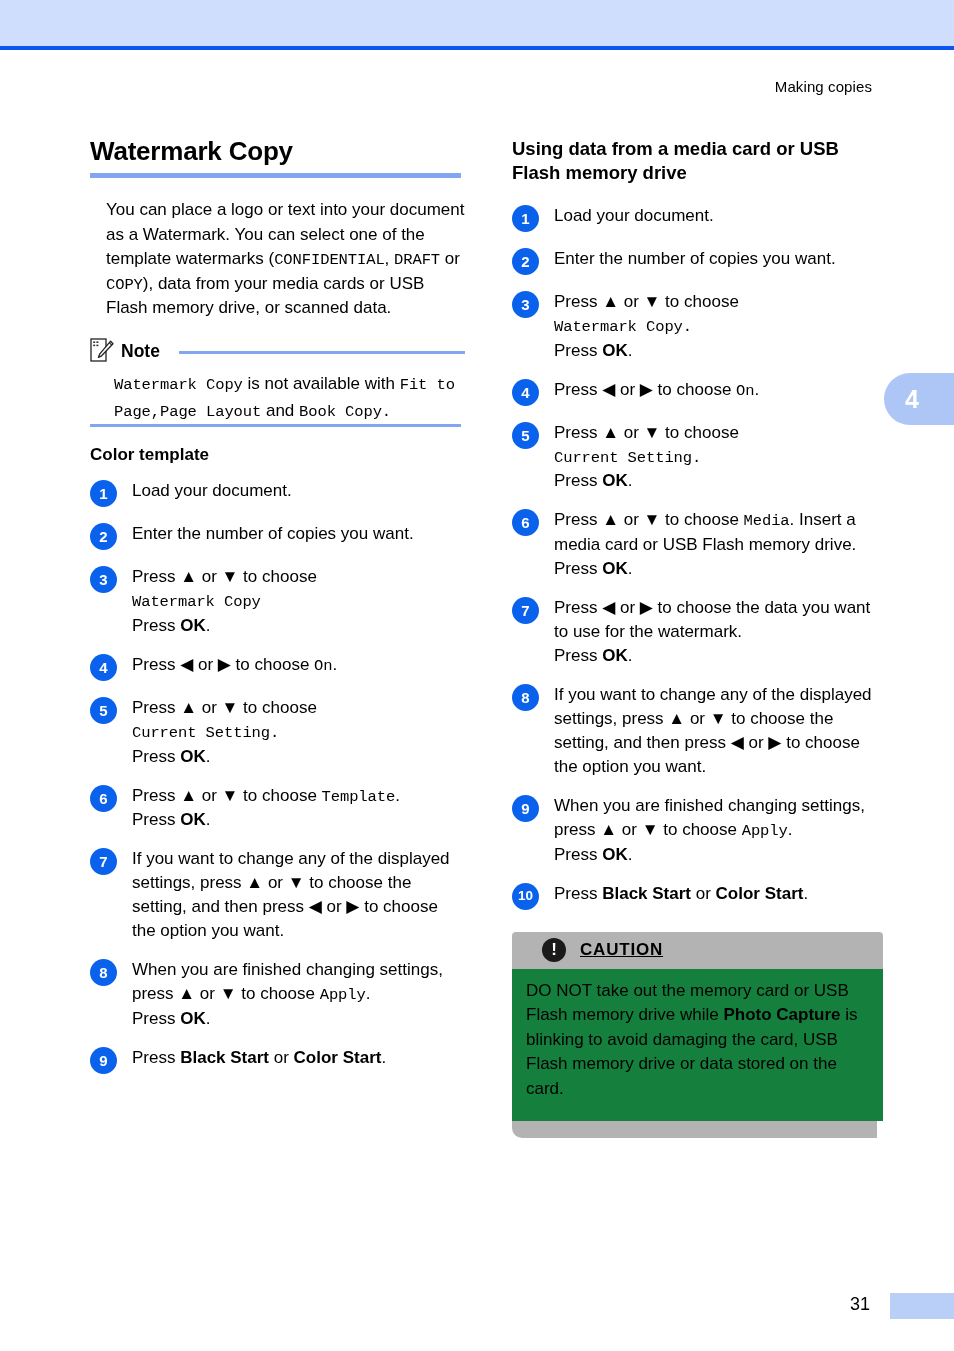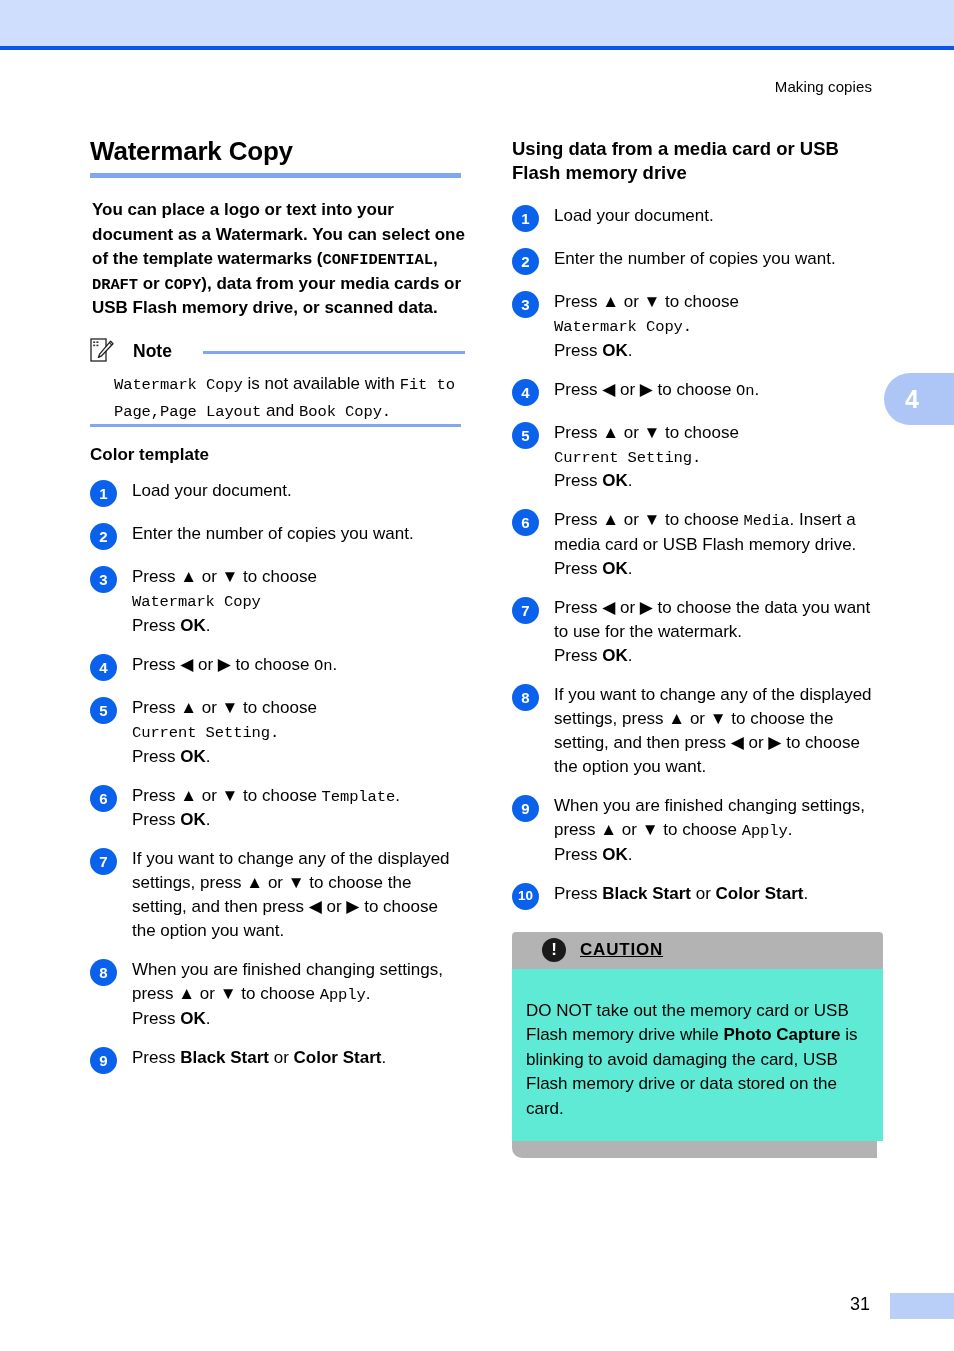--- a/index.html
+++ b/index.html
@@ -111,36 +111,35 @@
   .h3 {
     font-size: 17px;
     font-weight: bold;
     margin: 0 0 14px 0;
   }
 
   
   .body-para {
     font-size: 17px;
     line-height: 1.44;
-    margin: 0 0 18px 2px;
-    font-weight: bold;
+    margin: 0 0 18px 16px;
   }
   .mono {
     font-family: "Liberation Mono", monospace;
     font-size: 15.5px;
     letter-spacing: -0.1px;
   }
   .b { font-weight: bold; }
 
   
   .note-box { margin: 2px 0 18px 0; }
   .note-top {
     display: flex;
     align-items: center;
-    gap: 19px;
+    gap: 7px;
     margin-bottom: 7px;
   }
   .note-icon { width: 24px; height: 26px; display:block; }
   .note-title {
     font-size: 17.5px;
     font-weight: bold;
   }
   .note-title-rule {
     flex: 1;
     height: 3px;
@@ -217,24 +216,24 @@
     line-height: 1;
     margin-top: -1px;
   }
   .caution-title {
     font-size: 17px;
     font-weight: bold;
     letter-spacing: 0.8px;
     text-decoration: underline;
   }
   .caution-body {
-    background: #5eead4;
+    background: #15803d;
     font-size: 17px;
     line-height: 1.44;
-    padding: 30px 8px 20px 14px;
+    padding: 10px 8px 20px 14px;
   }
   .caution-foot {
     background: #b3b3b3;
     height: 17px;
     border-radius: 0 0 0 10px;
     width: 365px;
   }
 </style>
 </head>
 <body>

